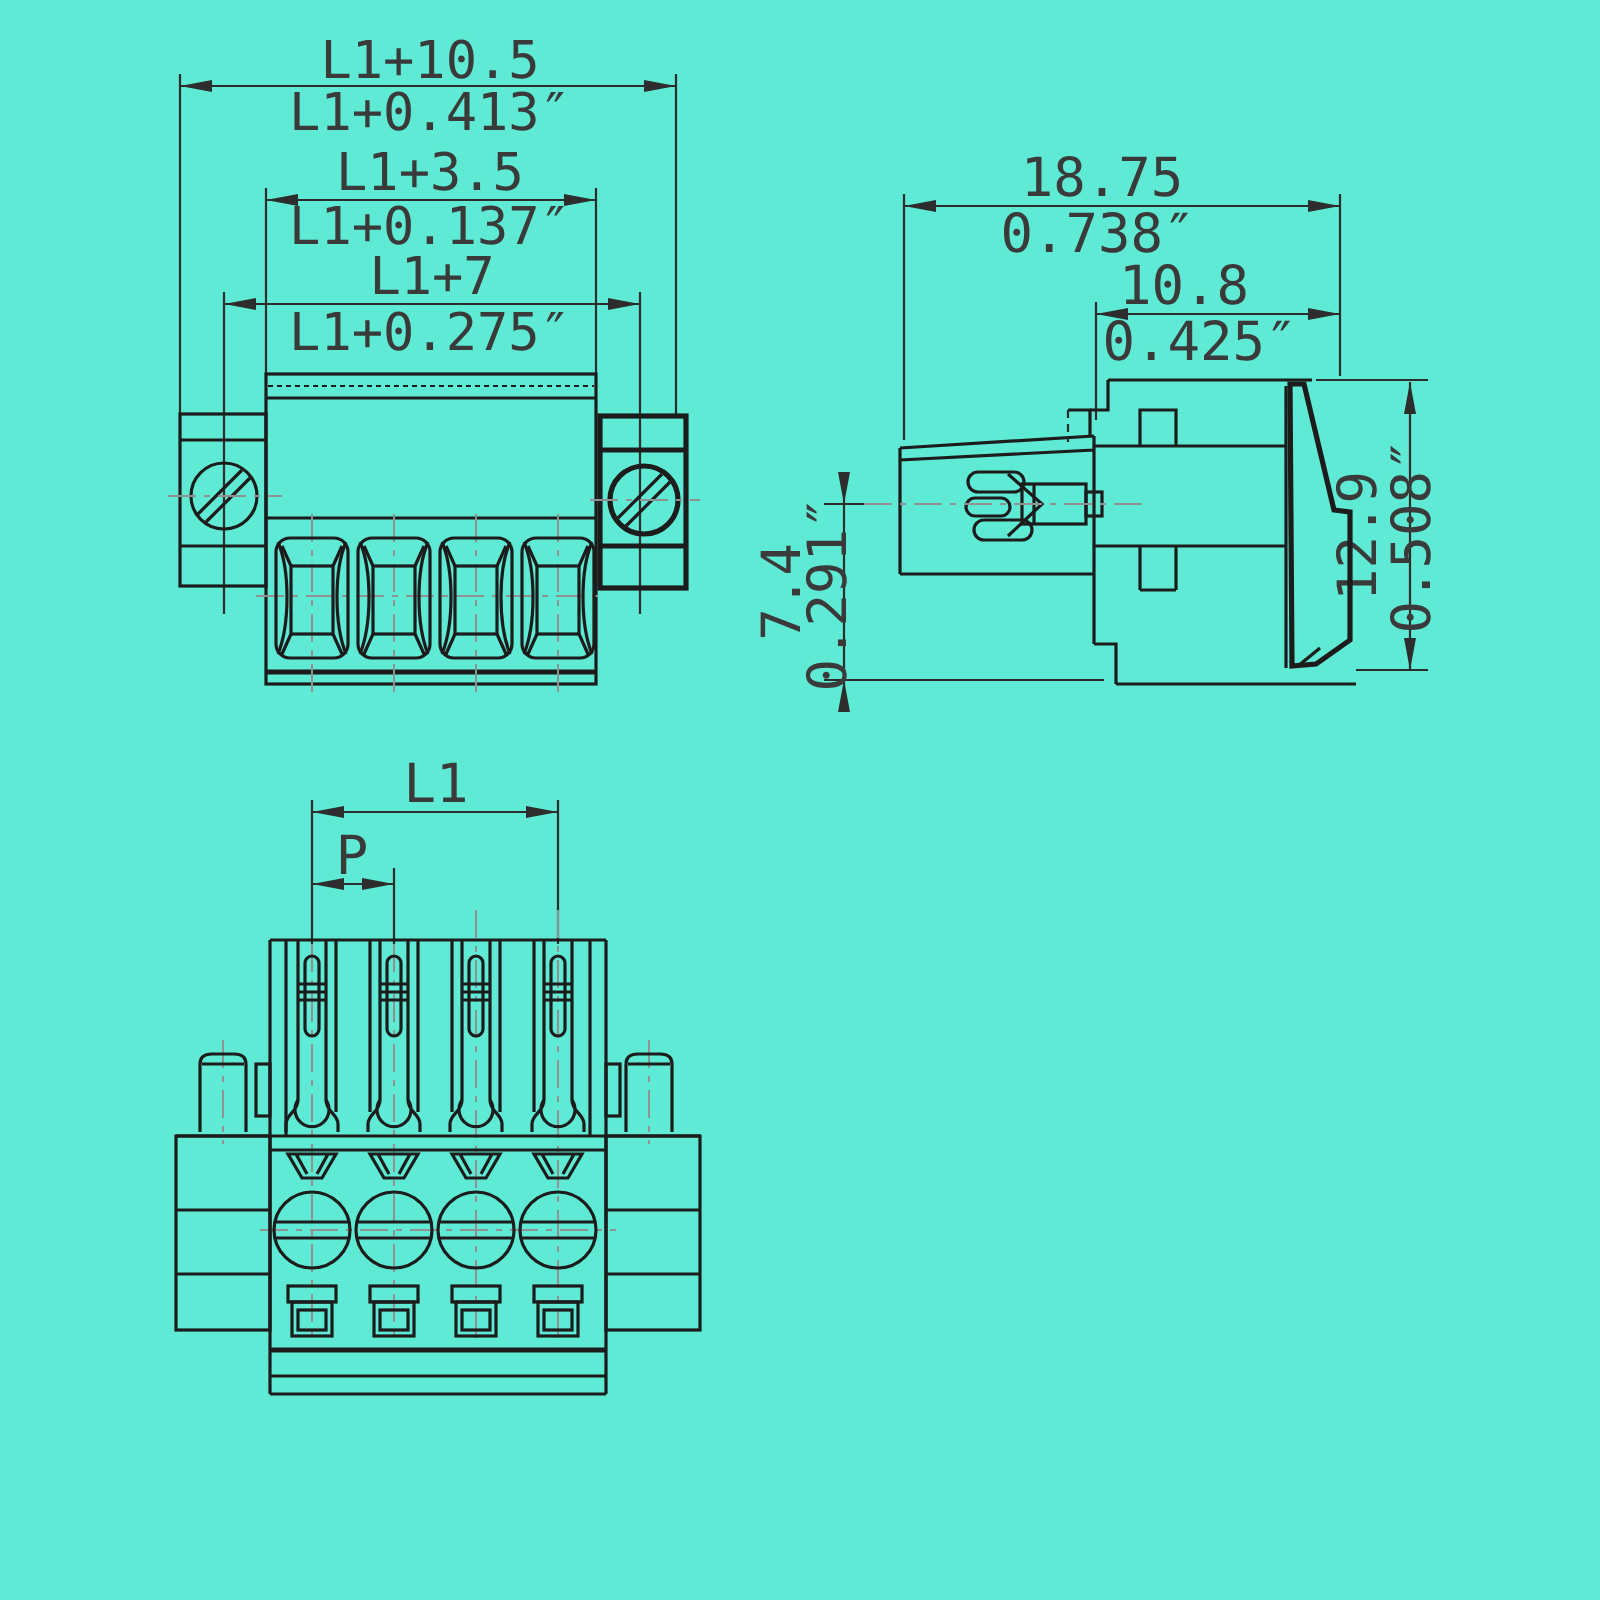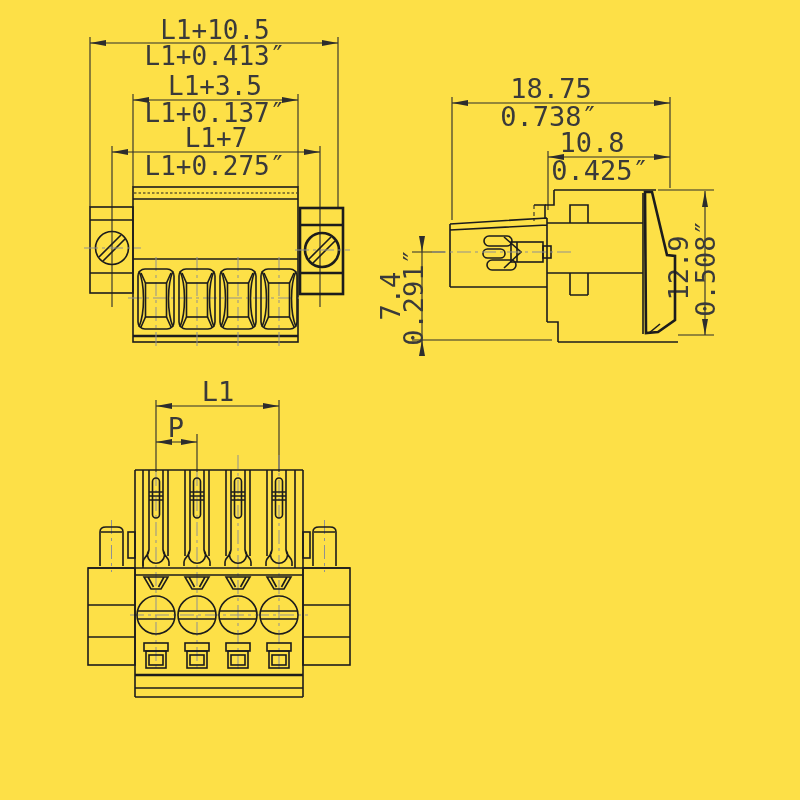--- a/index.html
+++ b/index.html
@@ -1,16 +1,16 @@
 <!DOCTYPE html>
 <html><head>
 <meta charset="utf-8">
 <style>
   html,body{margin:0;padding:0;background:#ffffff;}
-  .stage{width:800px;height:800px;position:relative;background:#fde047;overflow:hidden;}
+  .stage{width:800px;height:800px;position:relative;background:#5eead4;overflow:hidden;}
   svg text{font-family:"DejaVu Sans Mono","Liberation Mono",monospace;fill:#3a3a3a;}
   .t1{font-size:26px;}
   .t2{font-size:27px;}
   .o {fill:none;stroke:#1c1c1c;stroke-width:1.6;stroke-linejoin:miter;stroke-linecap:butt;}
   .ox{fill:none;stroke:#1c1c1c;stroke-width:2.6;stroke-linejoin:miter;}
   .ob{fill:none;stroke:#1c1c1c;stroke-width:2.4;}
   .d {fill:none;stroke:#2d2d2d;stroke-width:1.1;}
   .dd{fill:none;stroke:#2d2d2d;stroke-width:1.1;stroke-dasharray:4 3;}
   .c {fill:none;stroke:#919191;stroke-width:1;stroke-dasharray:14 4 3 4;}
   .k {fill:none;stroke:#1c1c1c;stroke-width:1;stroke-dasharray:2.5 2;}

